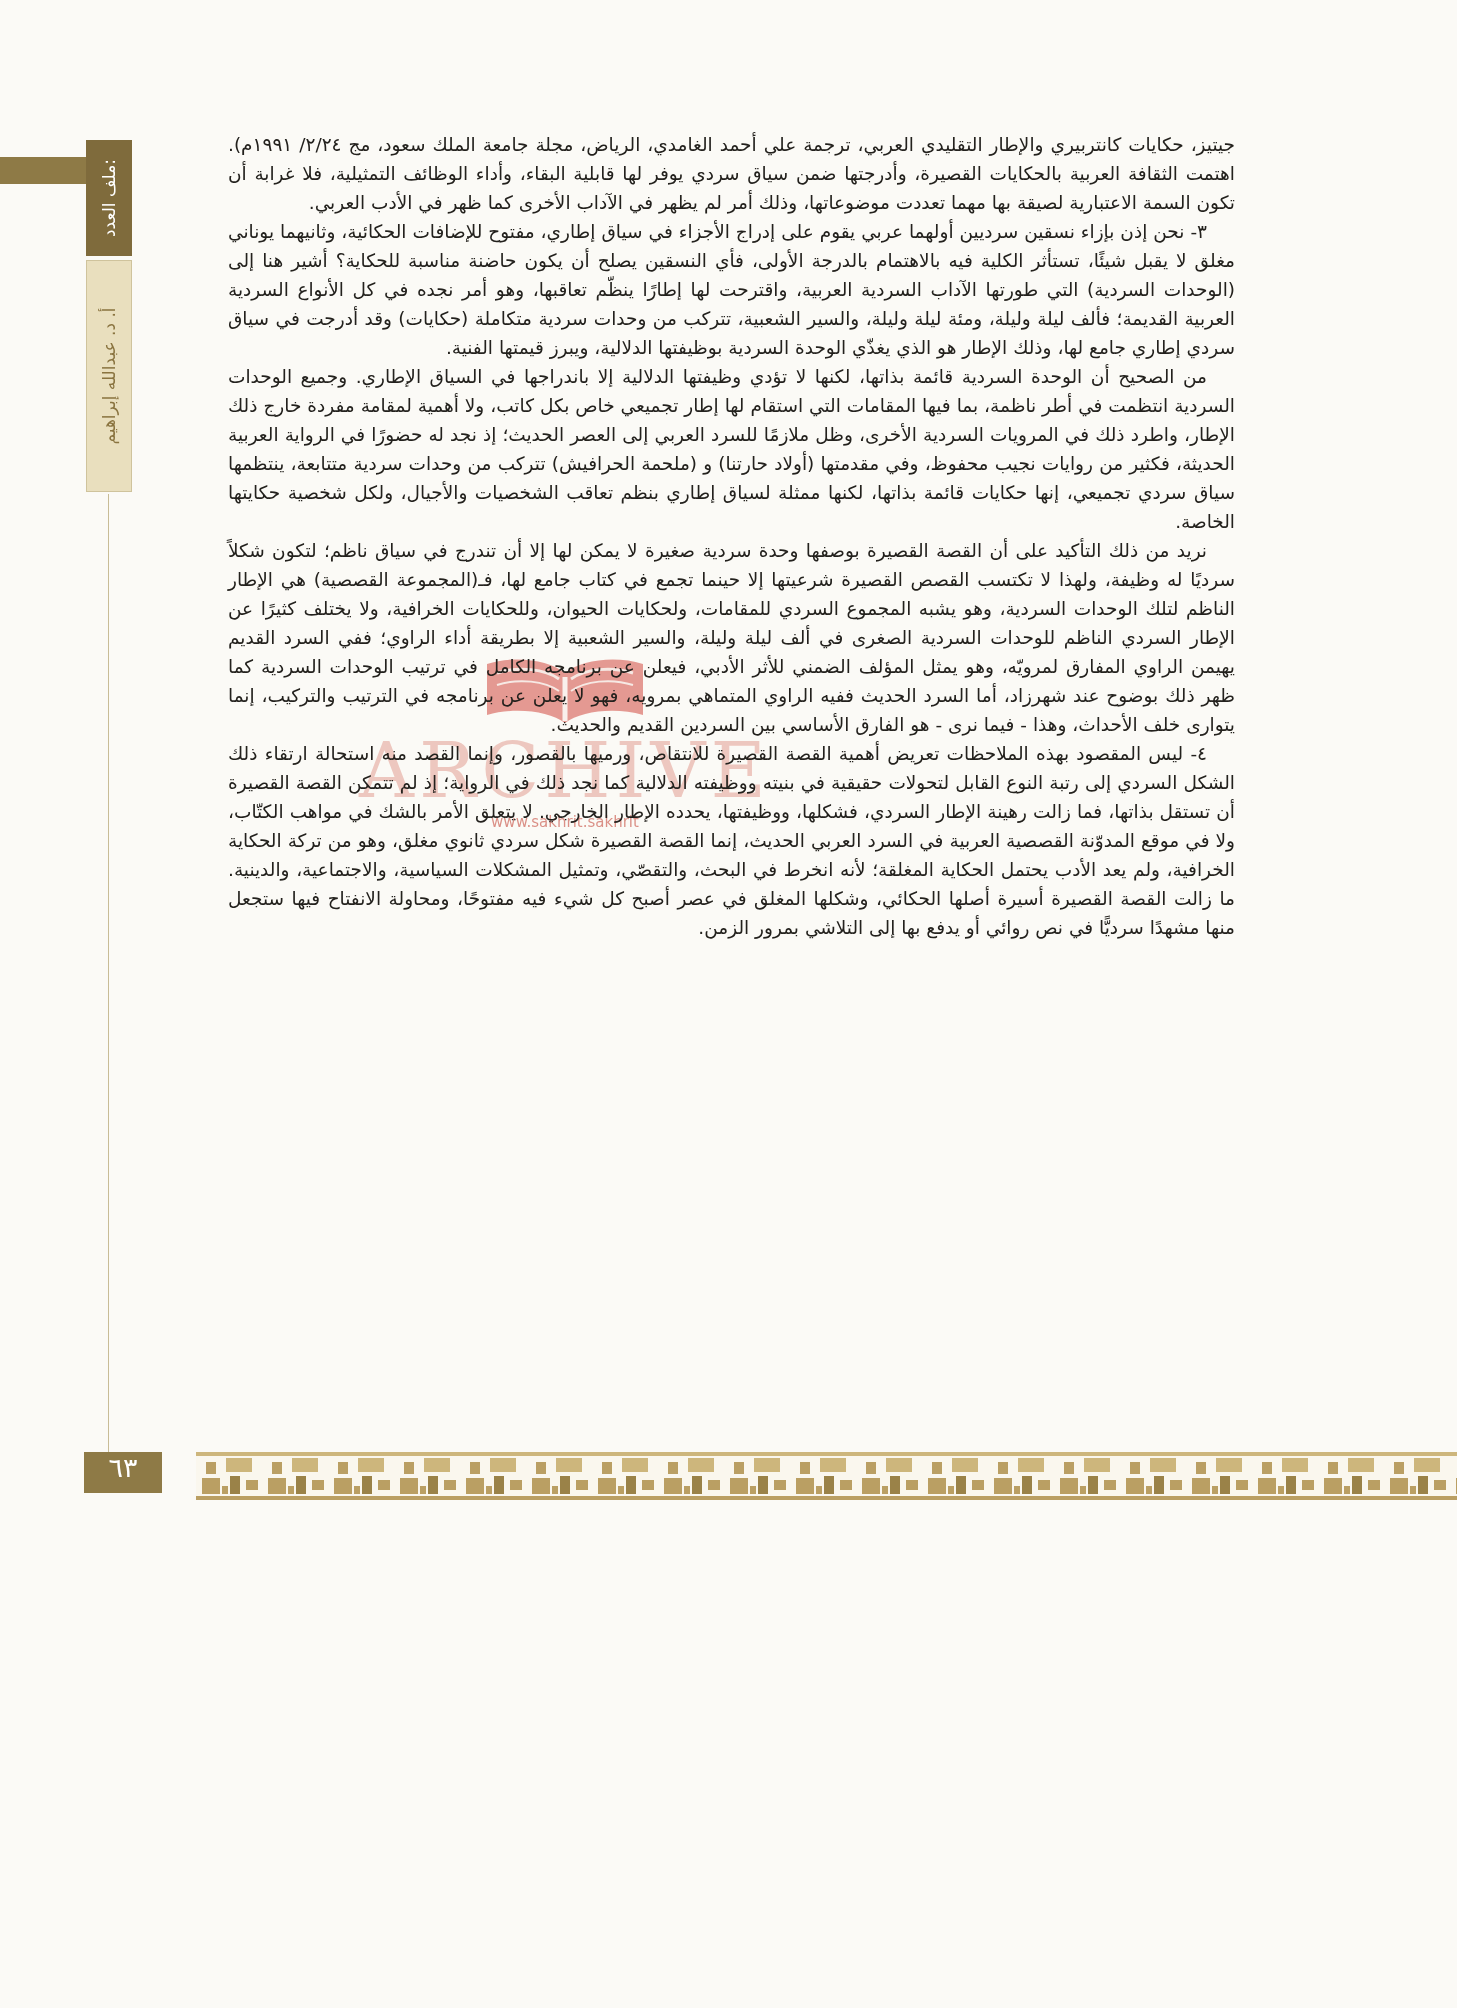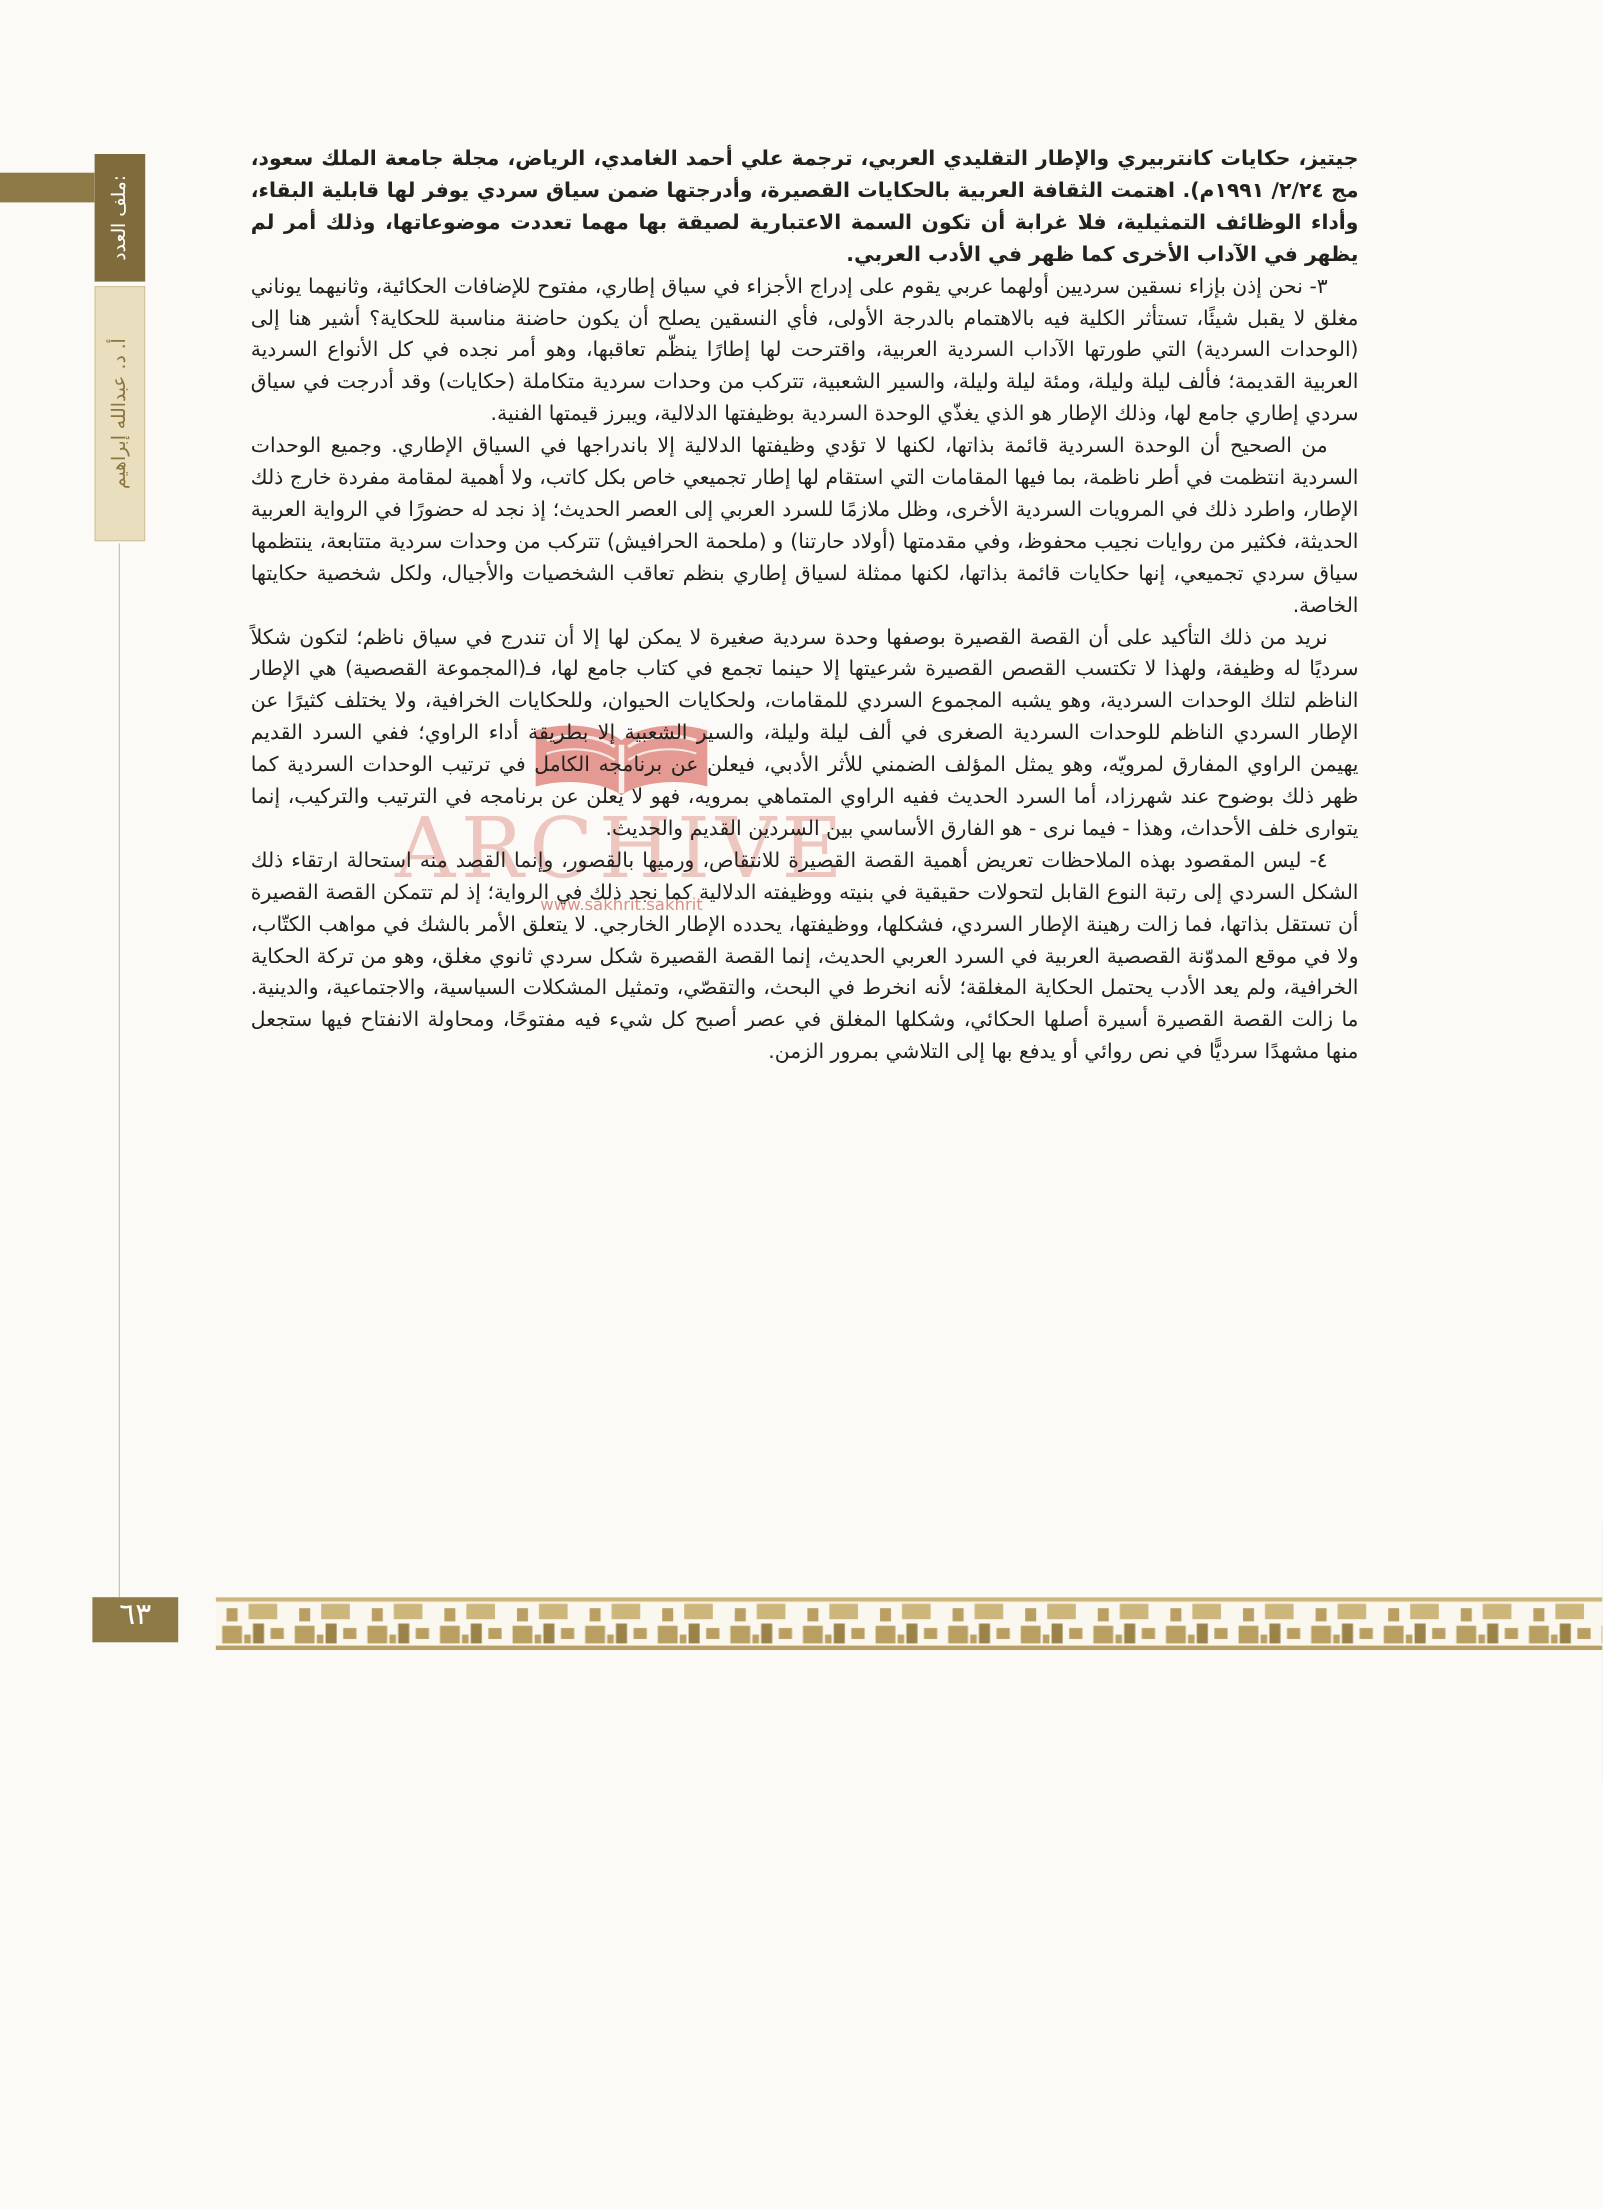--- a/index.html
+++ b/index.html
@@ -54,21 +54,21 @@
   .wm-url { font-size:15px; color:#c0392b; opacity:0.55; margin-top:4px; }
 
   
   .text-block {
     position:absolute; right:222px; top:130px; width:1007px;
     direction:rtl; text-align:justify;
     font-size:18.5px; line-height:29px; color:#23211d;
     z-index:2;
   }
   .text-block p { margin:0; text-indent:28px; }
-  .text-block p.no-indent { text-indent:0;font-weight:bold; }
+  .text-block p.no-indent { text-indent:0; }
 </style>
 </head>
 <body>
 
 <div class="page">
 
   <div class="top-bar"></div>
 
   <div class="side-box side-box-dark">
     <span class="vtext">ملف العدد:</span>

